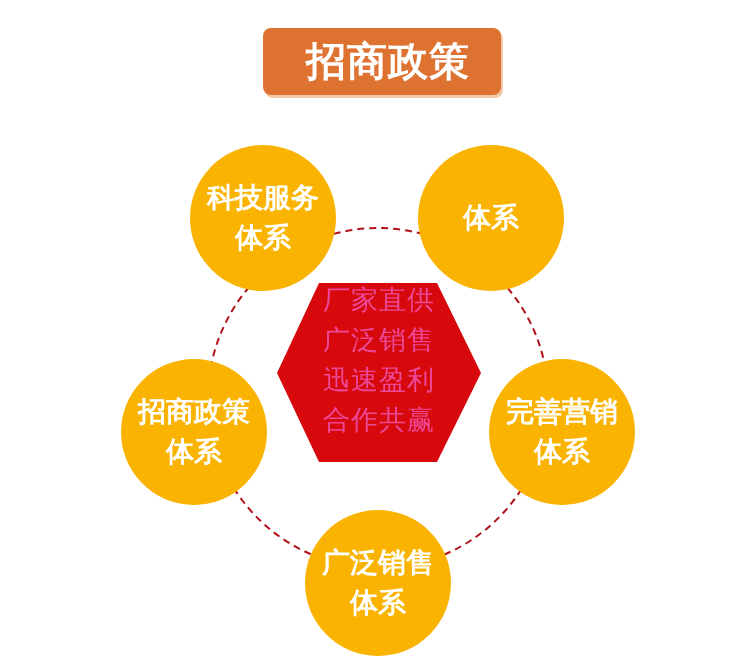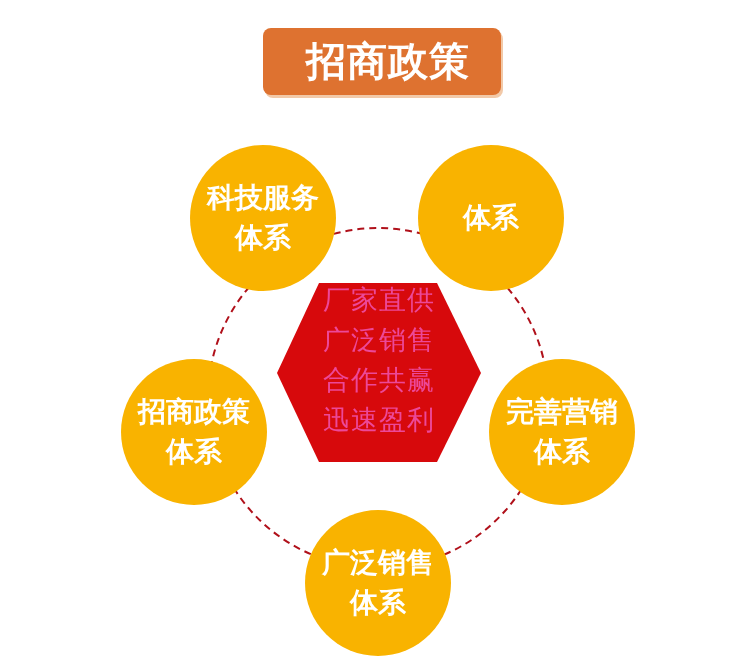--- a/index.html
+++ b/index.html
@@ -31,22 +31,22 @@
 <div class="title-box">招商政策</div>
 
 <svg class="diagram" width="750" height="665">
   <circle cx="378" cy="398" r="170" fill="none" stroke="#B0101A" stroke-width="2" stroke-dasharray="7,5"></circle>
   <polygon points="277,373 319,283 437,283 481,373 437,462 319,462" fill="#D7090C"></polygon>
 </svg>
 
 <div class="center">
   <div>厂家直供</div>
   <div>广泛销售</div>
+  <div>迅速盈利</div>
   <div>合作共赢</div>
-  <div>迅速盈利</div>
 </div>
 
 <div class="node" style="left:190px; top:145px;">
   <div>科技服务</div>
   <div>体系</div>
 </div>
 <div class="node" style="left:418px; top:145px;">
   <div>体系</div>
 </div>
 <div class="node" style="left:121px; top:359px;">

